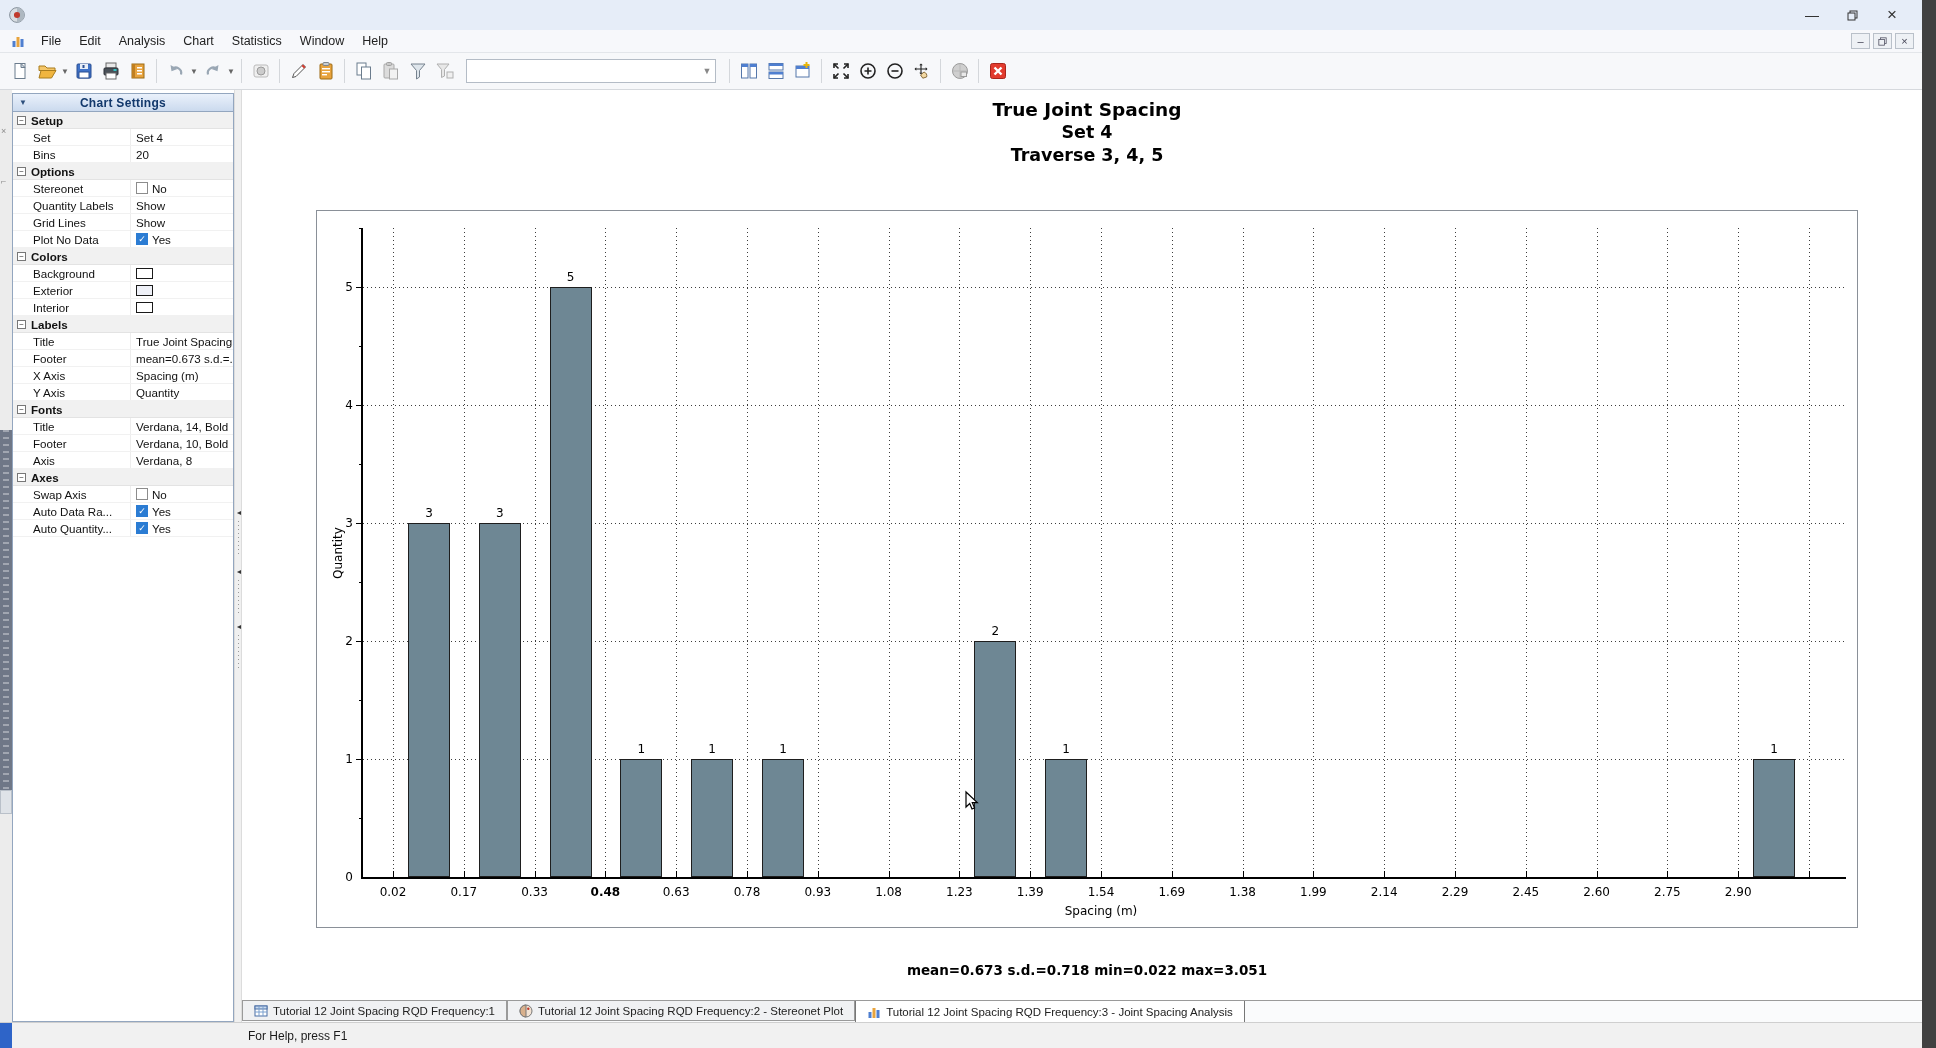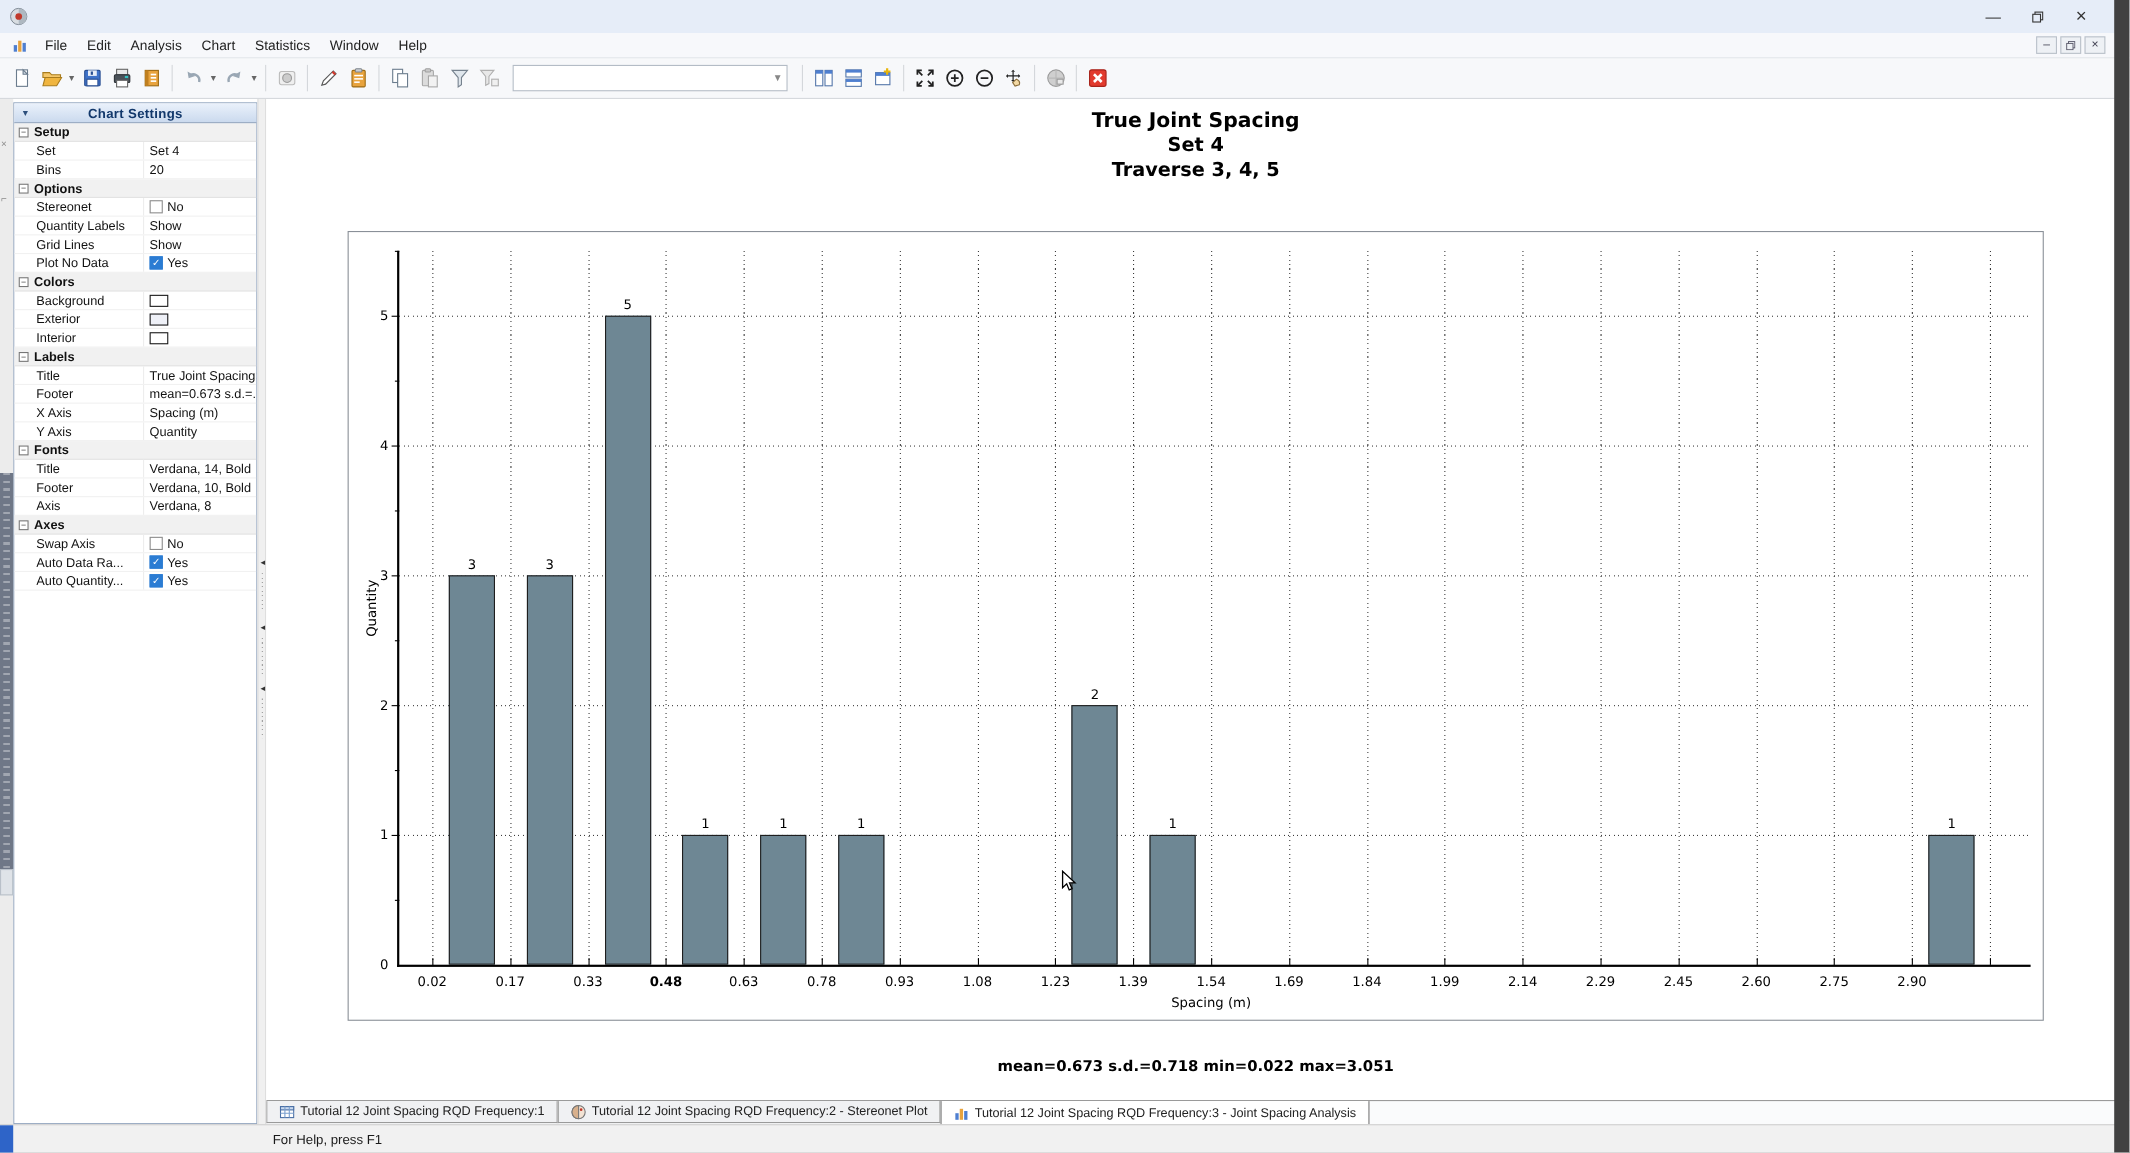--- a/index.html
+++ b/index.html
@@ -573,21 +573,21 @@
             <div class="xlab" style="left: 217.6px; top: 674px;">0.33</div>
             <div class="xlab" style="left: 288.4px; top: 674px; font-weight: bold;">0.48</div>
             <div class="xlab" style="left: 359.2px; top: 674px;">0.63</div>
             <div class="xlab" style="left: 430px; top: 674px;">0.78</div>
             <div class="xlab" style="left: 500.8px; top: 674px;">0.93</div>
             <div class="xlab" style="left: 571.6px; top: 674px;">1.08</div>
             <div class="xlab" style="left: 642.4px; top: 674px;">1.23</div>
             <div class="xlab" style="left: 713.2px; top: 674px;">1.39</div>
             <div class="xlab" style="left: 784px; top: 674px;">1.54</div>
             <div class="xlab" style="left: 854.8px; top: 674px;">1.69</div>
-            <div class="xlab" style="left: 925.6px; top: 674px;">1.84</div>
+            <div class="xlab" style="left: 925.6px; top: 674px;">1.38</div>
             <div class="xlab" style="left: 996.4px; top: 674px;">1.99</div>
             <div class="xlab" style="left: 1067.2px; top: 674px;">2.14</div>
             <div class="xlab" style="left: 1138px; top: 674px;">2.29</div>
             <div class="xlab" style="left: 1208.8px; top: 674px;">2.45</div>
             <div class="xlab" style="left: 1279.6px; top: 674px;">2.60</div>
             <div class="xlab" style="left: 1350.4px; top: 674px;">2.75</div>
             <div class="xlab" style="left: 1421.2px; top: 674px;">2.90</div>
             <div class="ylab" style="left: 6px; top: 666px;">0</div>
             <div class="ylab" style="left: 6px; top: 548px;">1</div>
             <div class="ylab" style="left: 6px; top: 430px;">2</div>

